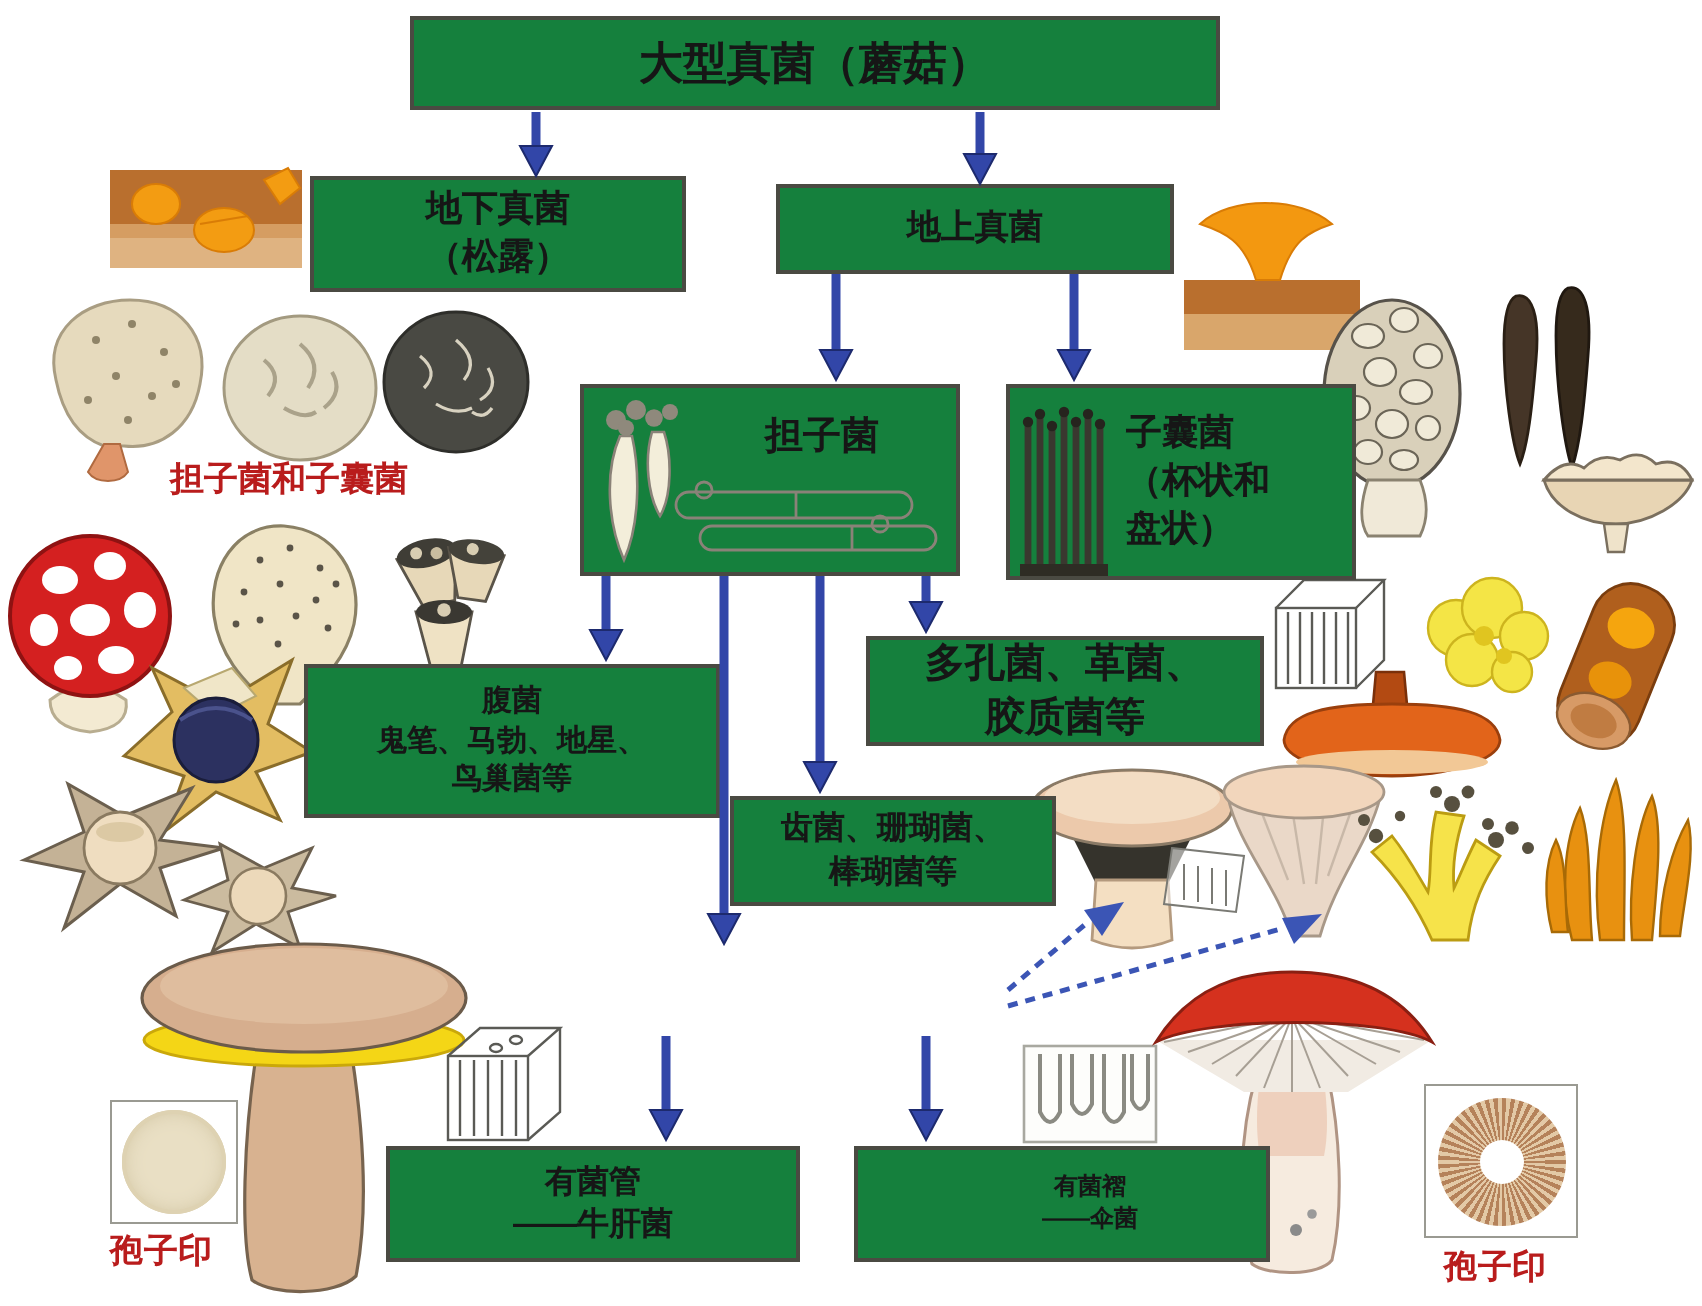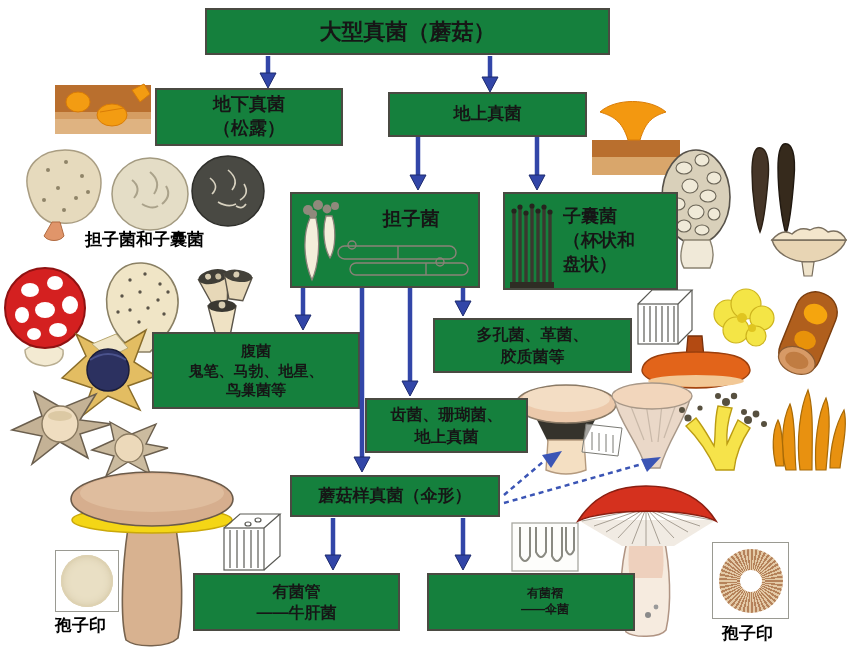--- a/index.html
+++ b/index.html
@@ -1,21 +1,21 @@
 <!DOCTYPE html>
 <html><head>
 <meta charset="utf-8">
 <style>
   html,body{margin:0;padding:0;background:#ffffff;}
   .canvas{position:relative;width:851px;height:653px;background:#ffffff;overflow:hidden;
           font-family:"Liberation Sans", sans-serif;}
   .node{position:absolute;background:#15803d;border:2px solid #4a4a42;box-sizing:border-box;
         display:flex;align-items:center;justify-content:center;text-align:center;
         white-space:pre-line;font-weight:700;color:#161616;line-height:1.32;z-index:2;}
-  .lbl{position:absolute;font-weight:700;color:#000000;z-index:2;white-space:nowrap;}
+  .lbl{position:absolute;font-weight:700;color:#b91c1c;z-index:2;white-space:nowrap;}
   .frame{position:absolute;background:#fff;border:1px solid #9a9a92;box-sizing:border-box;
          display:flex;align-items:center;justify-content:center;z-index:2;}
   .spore-pale{width:52px;height:52px;border-radius:50%;background:#e9dfc4;
               box-shadow:inset 0 0 0 2px #ded2b2, inset 0 0 10px #cfc3a0;}
   .spore-radial{width:64px;height:64px;border-radius:50%;
                 background:repeating-conic-gradient(#b5825a 0deg 4deg,#e3c9a6 4deg 8deg);
                 display:flex;align-items:center;justify-content:center;}
   .spore-hole{width:22px;height:22px;border-radius:50%;background:#ffffff;}
   svg{position:absolute;left:0;top:0;z-index:1;}
   svg.fg{z-index:3;pointer-events:none;}
@@ -318,27 +318,26 @@
   <div class="node" style="left:290px;top:192px;width:190px;height:96px;font-size:19px;align-items:flex-start;padding-top:12px;padding-left:52px;justify-content:center;">担子菌</div>
 
   <div class="node" style="left:503px;top:192px;width:175px;height:98px;font-size:18px;justify-content:flex-start;text-align:left;padding-left:58px;">子囊菌
 （杯状和
 盘状）</div>
 
   <div class="node" style="left:152px;top:332px;width:208px;height:77px;font-size:15px;">腹菌
 鬼笔、马勃、地星、
 鸟巢菌等</div>
 
-  <div class="node" style="left:433px;top:318px;width:199px;height:55px;font-size:16px;">多孔菌、革菌、
+  <div class="node" style="left:433px;top:318px;width:199px;height:55px;font-size:20px;">多孔菌、革菌、
 胶质菌等</div>
 
   <div class="node" style="left:365px;top:398px;width:163px;height:55px;font-size:16px;">齿菌、珊瑚菌、
-地上真菌</div>
-
-  <div class="node" style="left:290px;top:475px;width:210px;height:42px;font-size:17px;">蘑菇样真菌（伞形）</div>
+棒瑚菌等</div>
+
 
   <div class="node" style="left:193px;top:573px;width:207px;height:58px;font-size:16px;">有菌管
 ——牛肝菌</div>
 
   <div class="node" style="left:427px;top:573px;width:208px;height:58px;font-size:12px;padding-left:28px;">有菌褶
 ——伞菌</div>
 
   <div class="lbl" style="left:85px;top:228px;font-size:17px;">担子菌和子囊菌</div>
   <div class="lbl" style="left:55px;top:614px;font-size:17px;">孢子印</div>
   <div class="lbl" style="left:722px;top:622px;font-size:17px;">孢子印</div>

